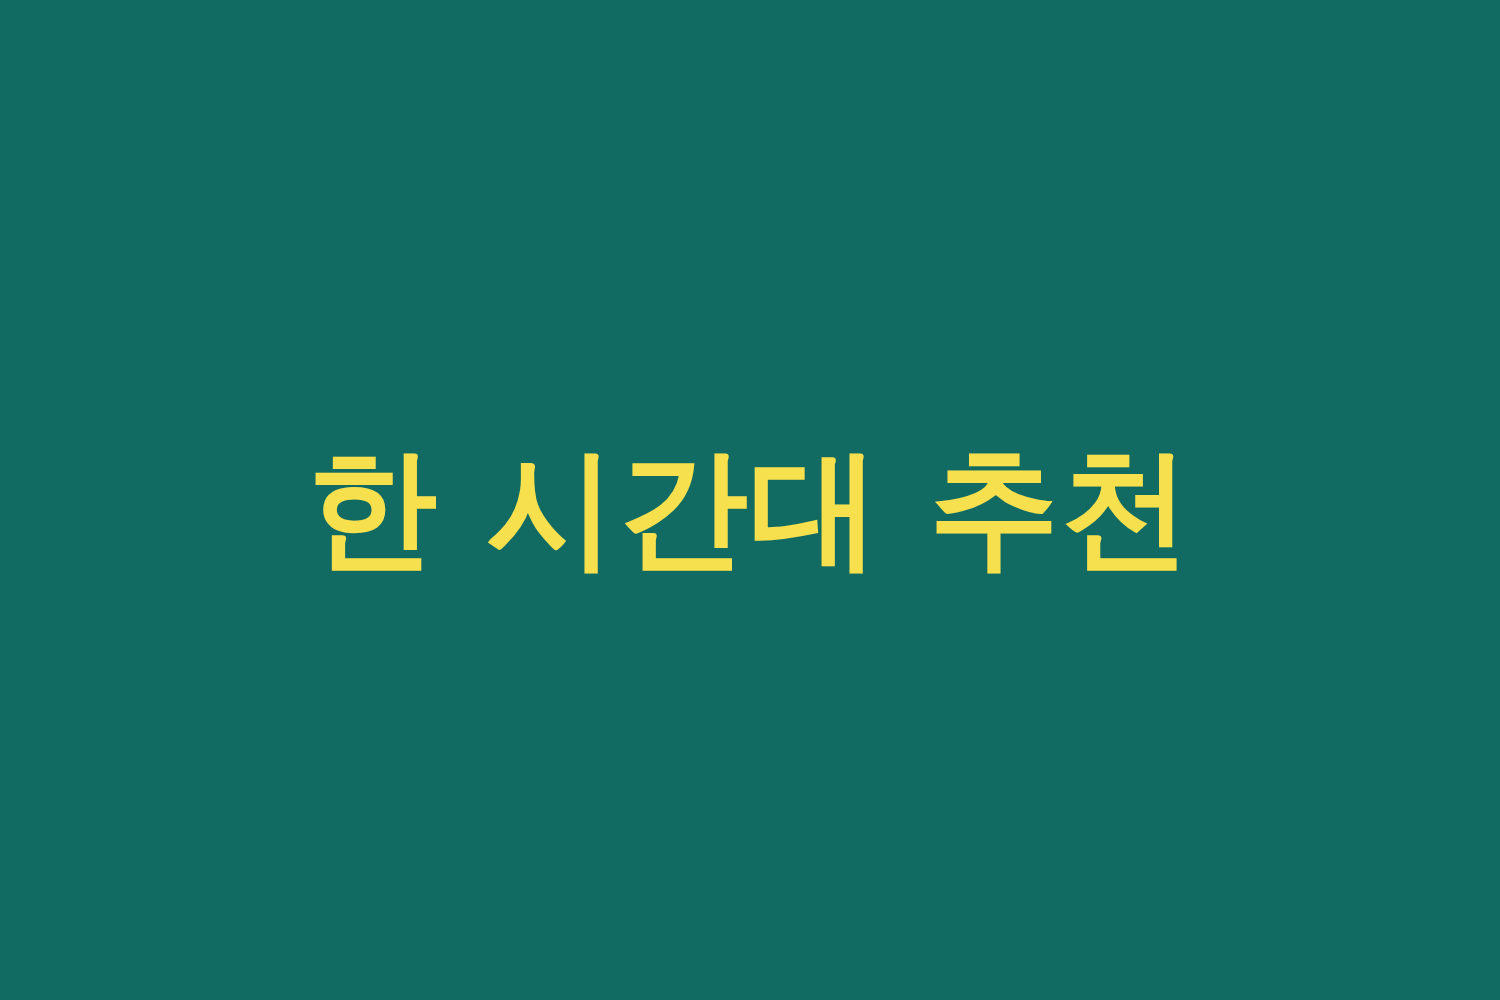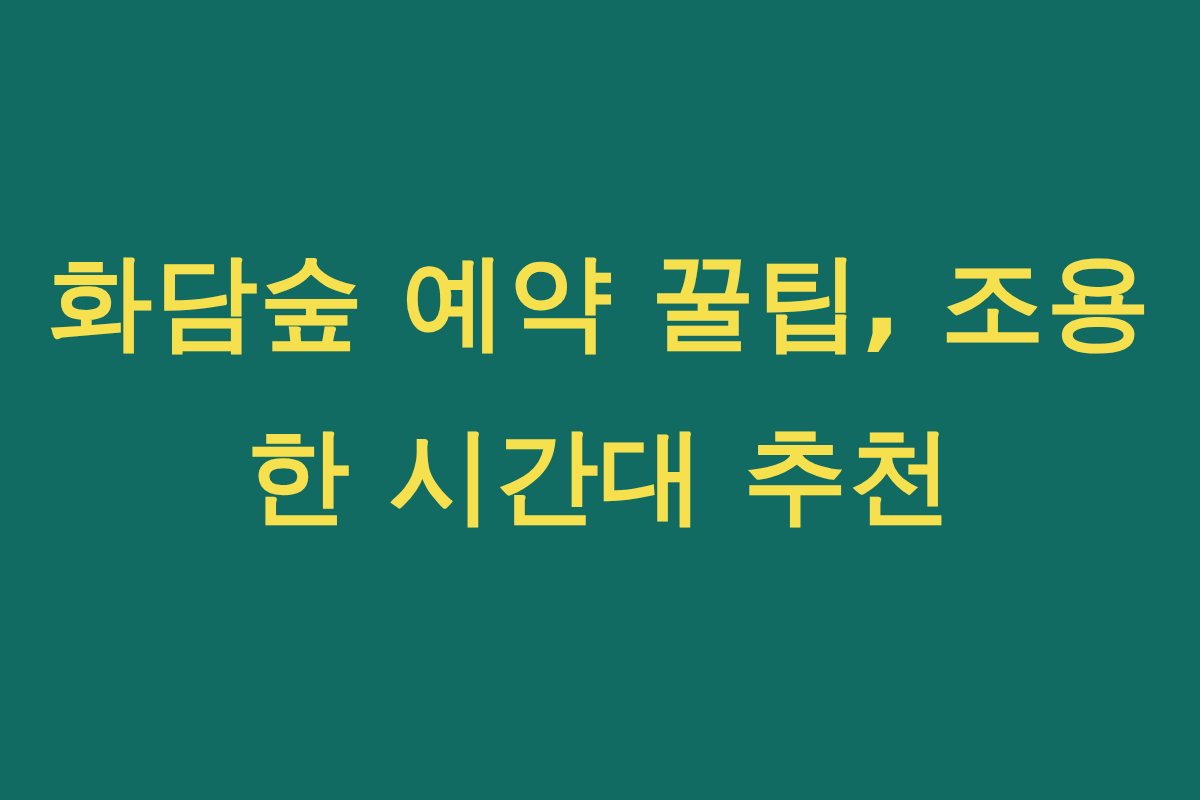--- a/index.html
+++ b/index.html
@@ -64,19 +64,18 @@
     margin-top: 36px;
   }
 </style>
 </head>
 <body>
 
 <div class="thumbnail-card">
 
   <h1 class="headline">
 
-    <span class="headline-line line-1">화담숲 예약 꿀팁, 조용</span>
 
     <span class="headline-line line-2">한 시간대 추천</span>
 
   </h1>
 
 </div>
 
 </body></html>

